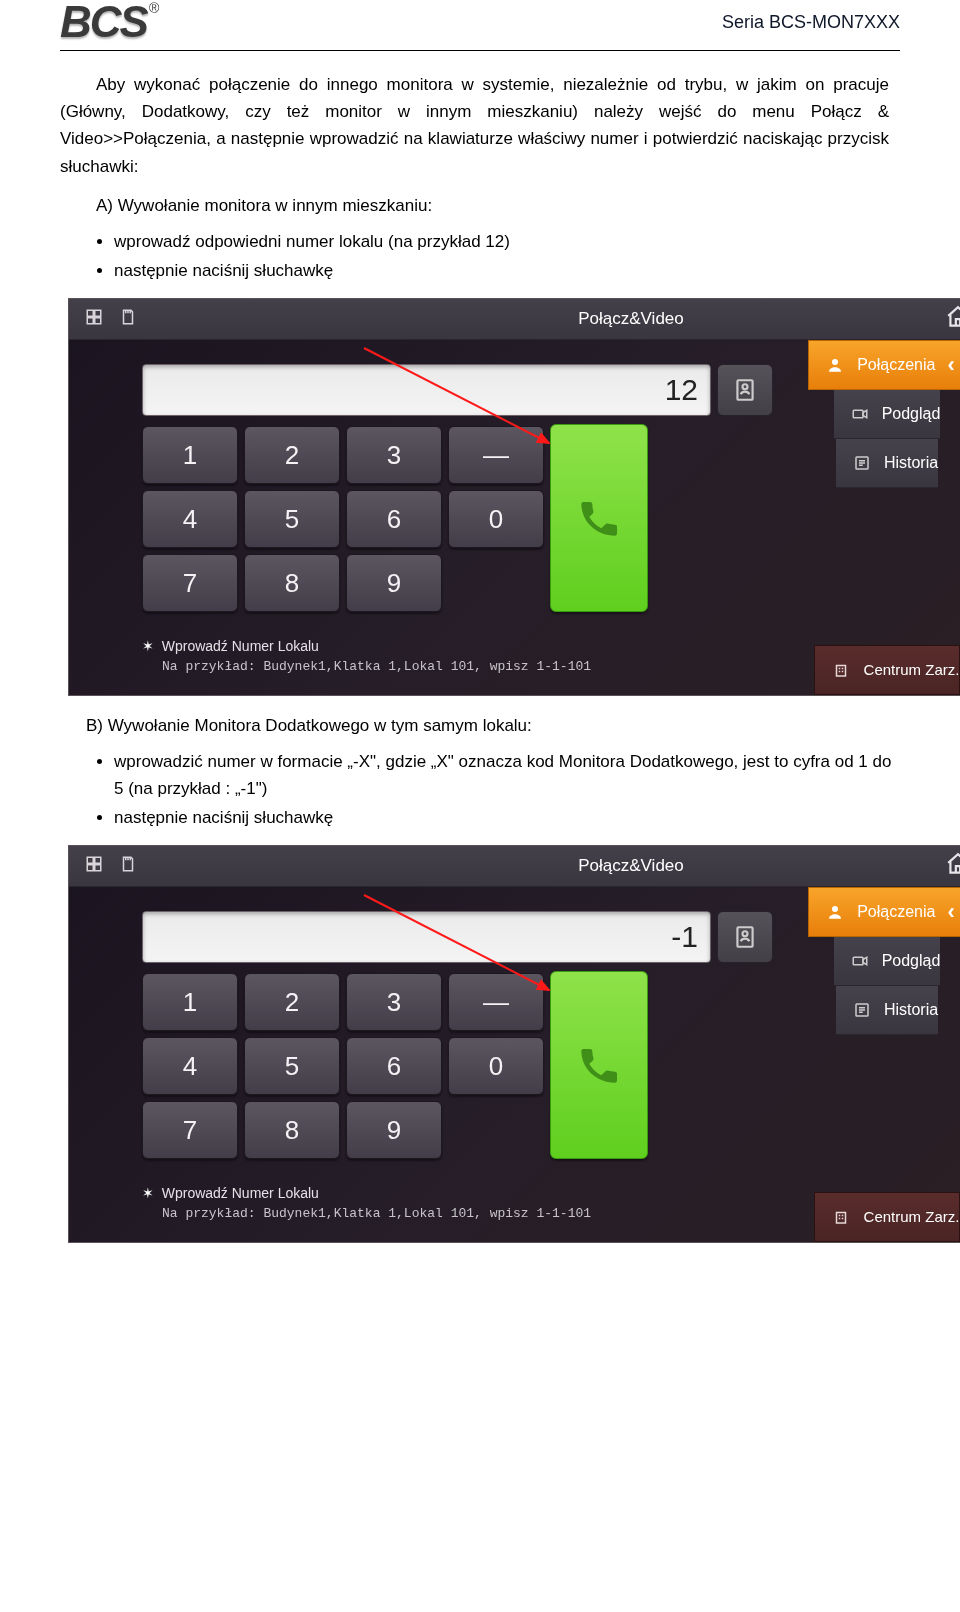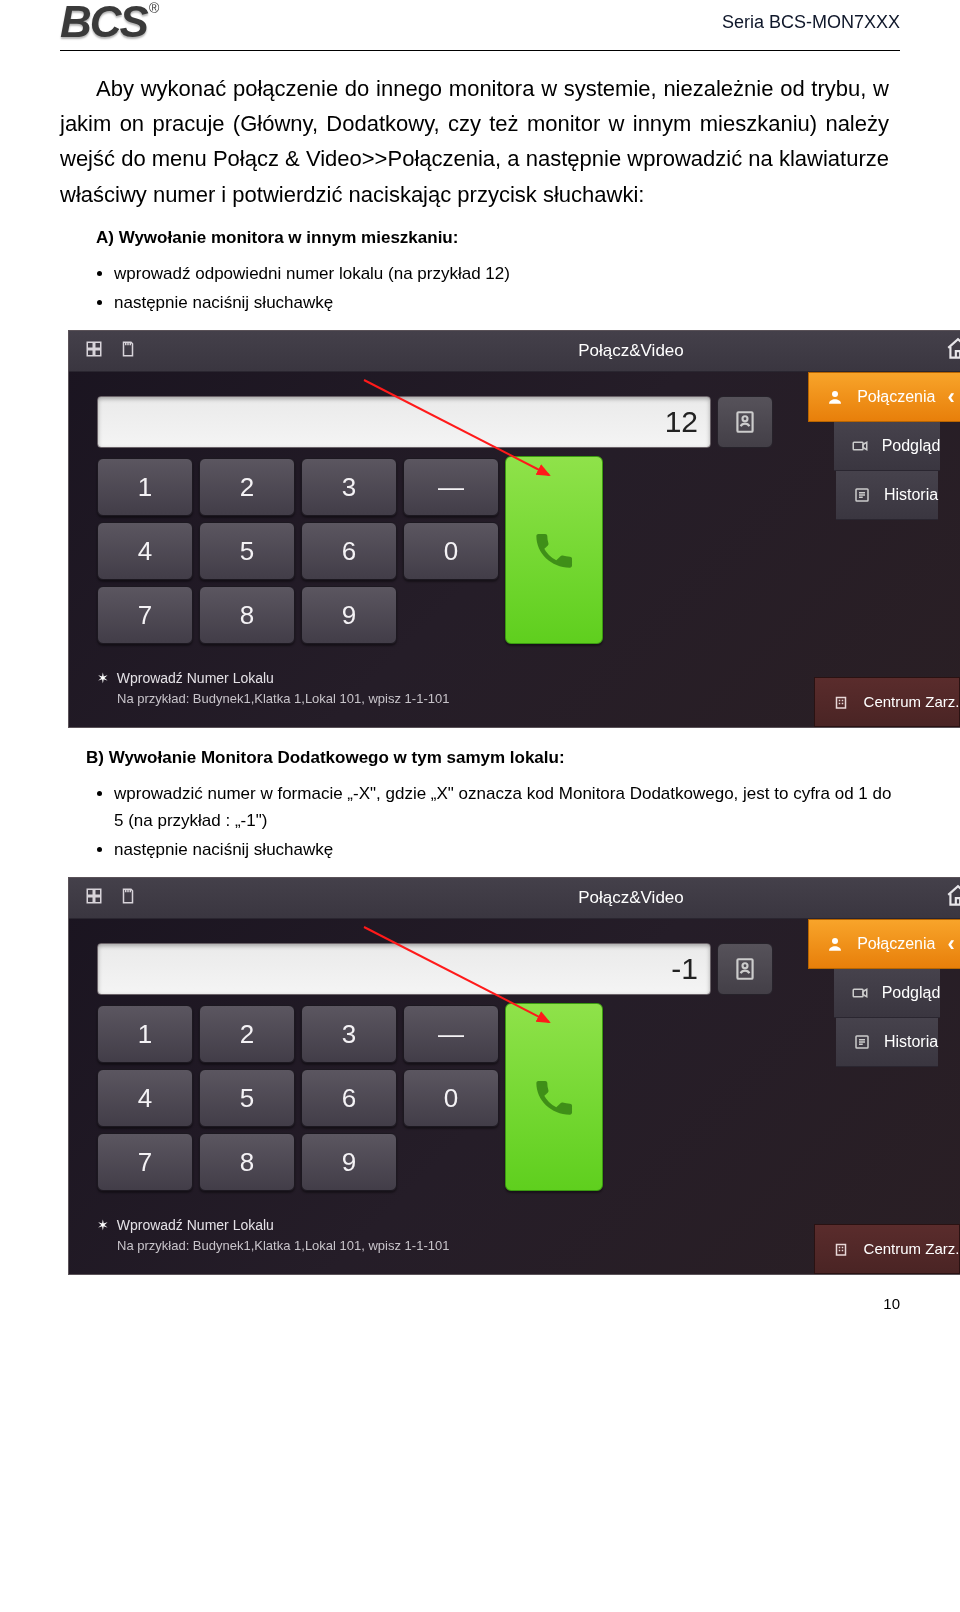--- a/index.html
+++ b/index.html
@@ -39,31 +39,31 @@
   }
   .logo-r {
     font-size: 14px;
     color: #3a3a3a;
   }
   .series {
     font-size: 18px;
     color: #0f172a;
   }
   .body-text {
-    font-size: 22px;
+    font-size: 17px;
     line-height: 1.6;
     text-align: justify;
     margin: 0 11px 16px 0;
   }
   .indent {
     text-indent: 36px;
   }
   .section-label {
     font-size: 17px;
-    font-weight: bold;
+    font-weight: normal;
     margin: 12px 0 12px 36px;
   }
   ul.bullets {
     margin: 6px 0 14px 50px;
     padding: 0;
     list-style: disc;
   }
   ul.bullets li {
     font-size: 17px;
     line-height: 1.6;
@@ -101,20 +101,21 @@
     font-size: 17px;
     margin-left: 180px;
   }
   .home-icon svg { width: 26px; height: 26px; }
   .mainrow {
     display: flex;
   }
   .leftpane {
     flex: 1;
     padding: 24px 14px 18px 28px;
+    margin-left: 45px;
   }
   .rightpane {
     width: 200px;
     display: flex;
     flex-direction: column;
     align-items: center;
   }
   .display-wrap {
     display: flex;
     gap: 6px;
@@ -179,21 +180,21 @@
     position: relative;
   }
   .call-btn svg { width: 46px; height: 46px; }
   .hint {
     margin-top: 24px;
     color: #e4e1e6;
     font-size: 14px;
     line-height: 1.5;
   }
   .hint-star { color:#fff; margin-right:8px; }
-  .hint-sub { margin-left: 20px; color:#c8c4ca; font-size:13px; }
+  .hint-sub { margin-left: 20px; color:#c8c4ca; font-size:13px;font-family:Liberation Mono, monospace; }
   .menu-item {
     height: 48px;
     display: flex;
     align-items: center;
     gap: 12px;
     padding-left: 16px;
     color: #fff;
     font-size: 16px;
     border-bottom: 1px solid #2a2630;
     background: linear-gradient(#46424c,#3a3640);
@@ -484,14 +485,13 @@
     <svg class="arrow" style="left:290px;top:44px;" width="220" height="120">
       <defs>
           <marker id="ah2" markerWidth="8" markerHeight="8" refX="6" refY="3" orient="auto">
             <path d="M0,0 L7,3 L0,6 z" fill="#ff1a1a"></path>
           </marker>
         </defs>
       <line x1="5" y1="5" x2="190" y2="100" stroke="#ff1a1a" stroke-width="2" marker-end="url(#ah2)"></line>
     </svg>
   </div>
 
-  <div class="pagenum">10</div>
 </div>
 
 </body></html>

